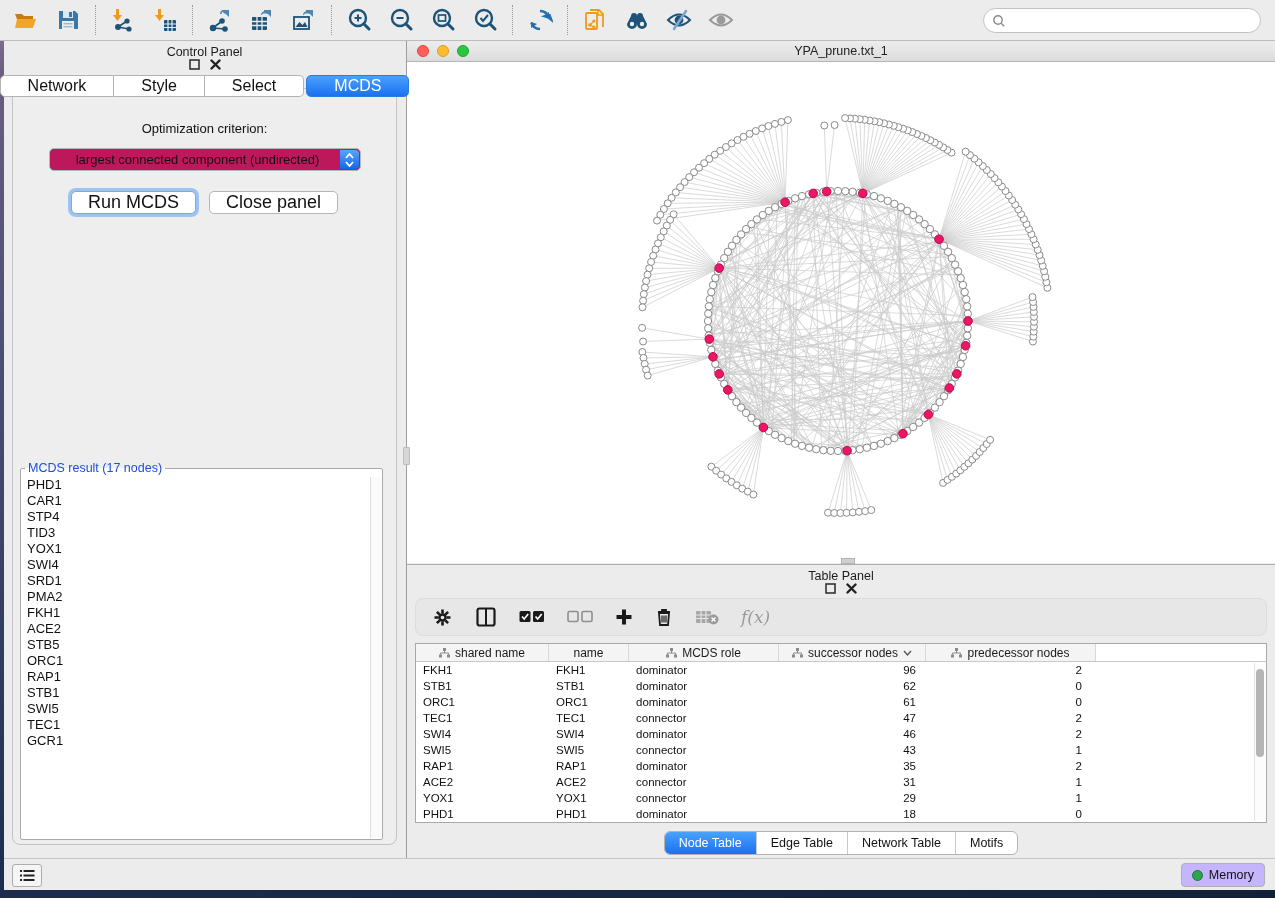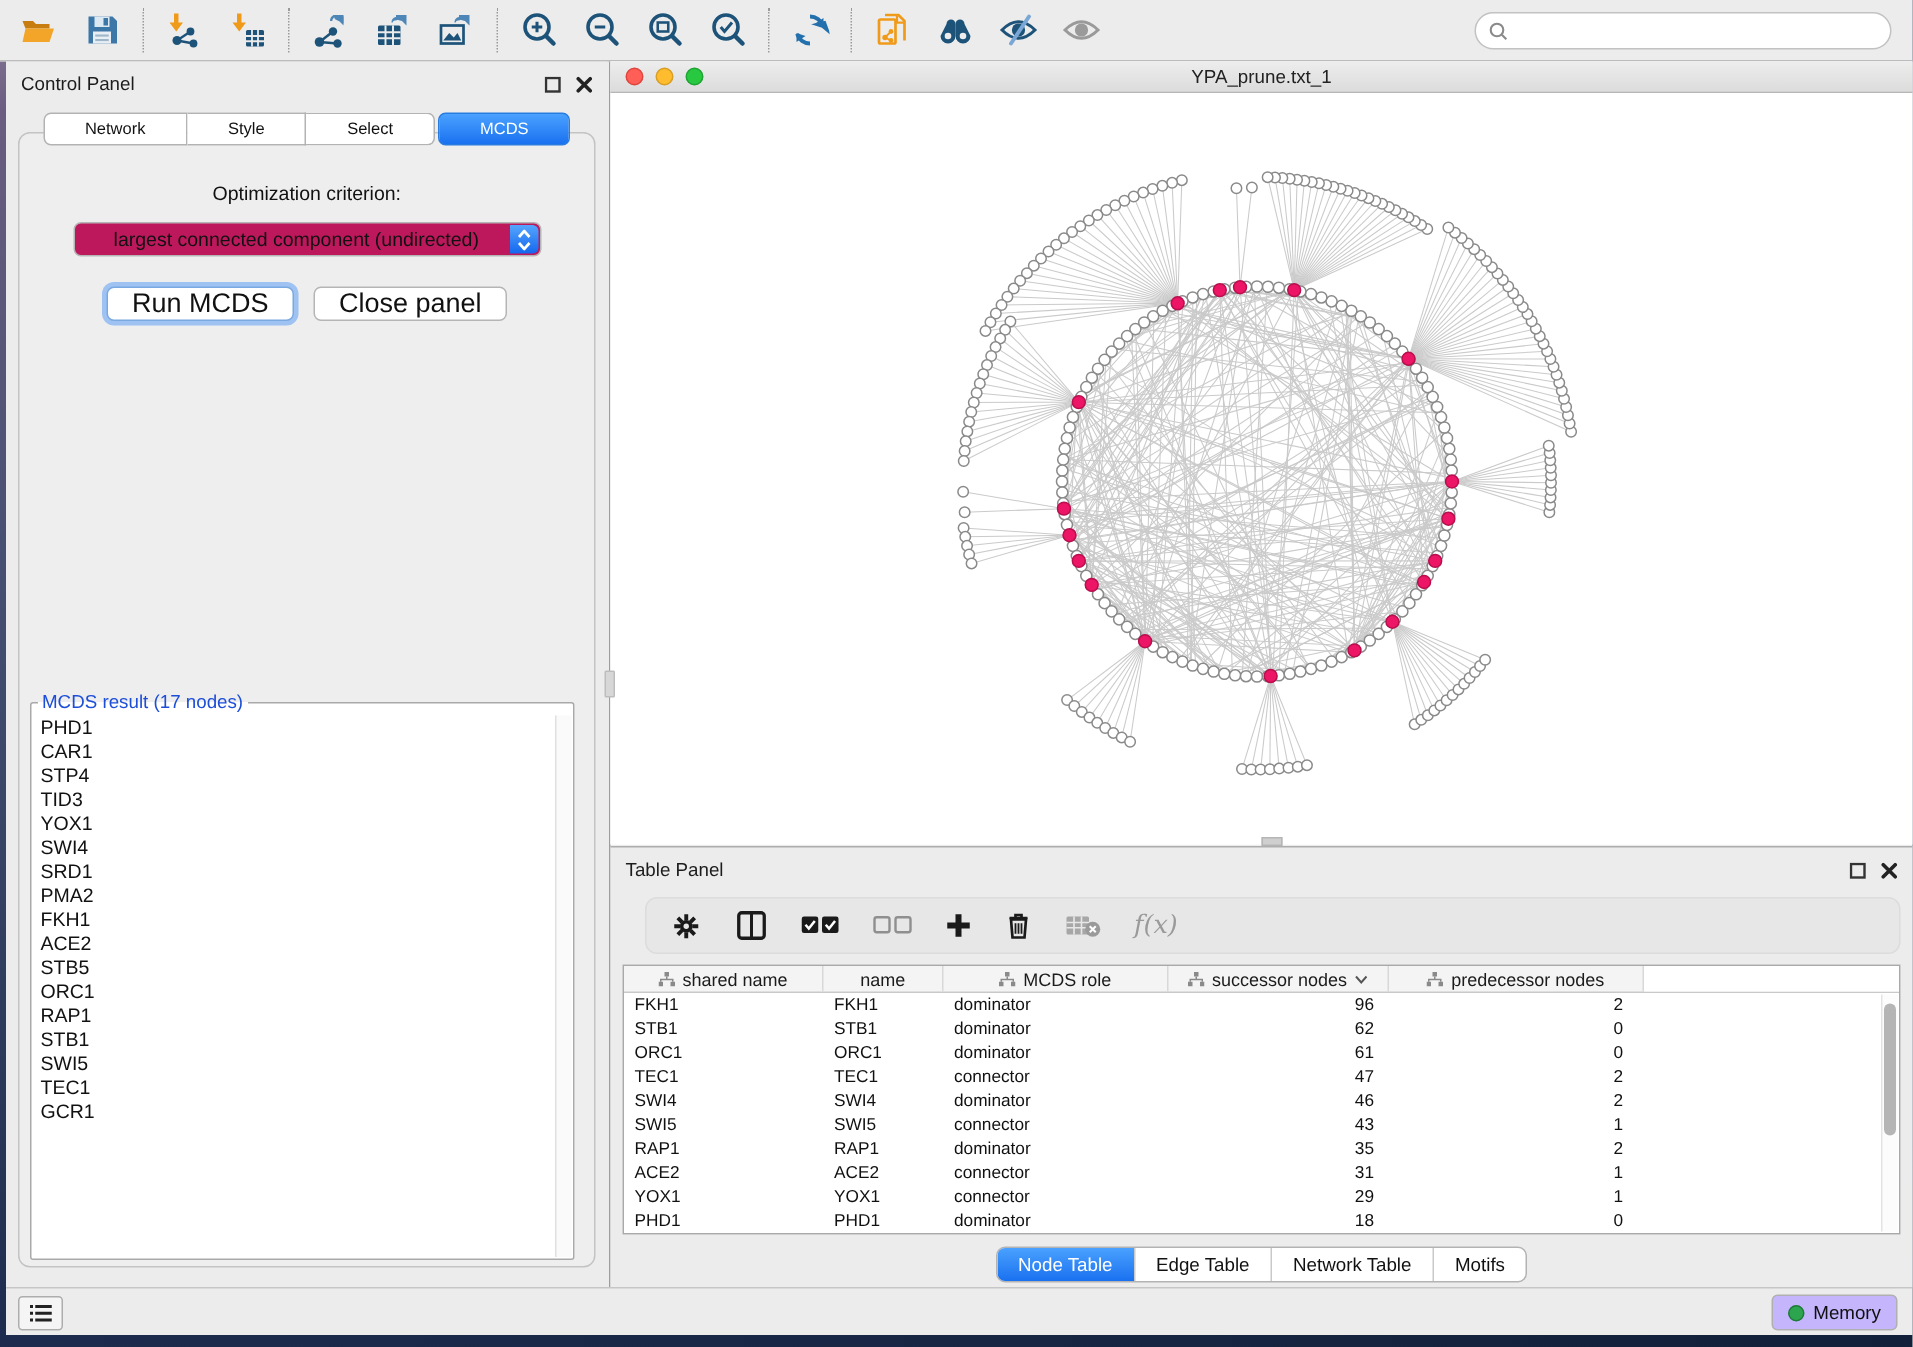--- a/index.html
+++ b/index.html
@@ -12,26 +12,26 @@
   .tb-sep { width:0; height:30px; border-left:1px dotted #9a9a9a; }
   .tb-btn { width:28px; height:28px; display:flex; align-items:center; justify-content:center; cursor:default; }
   .search-wrap { position:absolute; right:14px; top:8px; width:278px; height:25px; background:#fff; border:1px solid #c2c2c2; border-radius:13px; display:flex; align-items:center; padding-left:8px; }
   .search-wrap input { border:none; outline:none; flex:1; height:20px; font-size:13px; background:transparent; padding-left:5px; }
 
   
   .app { position:absolute; top:41px; left:4px; right:0; bottom:8px; background:#ececec; }
 
   
   .control-panel { position:absolute; left:0; top:0; width:401px; bottom:32px; background:#ececec; }
-  .panel-titlebar { height:26px; display:flex; align-items:center; padding:4px 10px 0 10px; }
+  .panel-titlebar { height:26px; display:flex; align-items:center; padding:4px 10px 0 10px;flex-direction:column; }
   .panel-title { font-size:12.5px; color:#1c1c1c; flex:1; }
   .panel-icons { display:flex; gap:10px; align-items:center; }
   .cp-tabs { display:flex; justify-content:center; margin-top:8px; position:relative; z-index:2; }
   .seg { display:inline-flex; }
-  .seg .tab { background:#fff; border:1px solid #b3b3b3; border-left-width:0; padding:0 27px; height:22px; font-size:11px; color:#111; display:flex; align-items:center; cursor:default; }
+  .seg .tab { background:#fff; border:1px solid #b3b3b3; border-left-width:0; padding:0 27px; height:22px; font-size:16px; color:#111; display:flex; align-items:center; cursor:default; }
   .seg .tab:first-child { border-left-width:1px; border-radius:5px 0 0 5px; }
   .seg .tab.pre-selected { border-radius:0 5px 5px 0; }
   .seg .tab.selected { background:linear-gradient(#4aa1fe,#1a71f0); color:#fff; border:1px solid #2a7de0; border-radius:5px; margin-left:2px; }
   .cp-content { position:absolute; left:8px; right:8px; top:46px; bottom:13px; border:1px solid #c3c3c3; border-radius:8px; background:#eeeeee; margin-top:1px; }
   .opt-label { text-align:center; font-size:13px; color:#111; margin-top:32px; }
   .combo { margin:12px auto 0 auto; width:312px; height:23px; background:#be185d; border:1px solid #b5b5b5; border-radius:5px; display:flex; align-items:center; position:relative; }
   .combo-value { flex:1; text-align:center; font-size:13px; color:#111; padding-right:14px; }
   .combo-stepper { position:absolute; right:1px; top:1px; bottom:1px; width:19px; border-radius:0 4px 4px 0; background:linear-gradient(#55a6fe,#1467ee); display:flex; flex-direction:column; align-items:center; justify-content:center; gap:2px; }
   .btn-row { display:flex; justify-content:center; gap:13px; margin-top:20px; }
   .mac-btn { background:#fff; border:1px solid #b5b5b5; border-radius:5px; height:23px; padding:0 16px; font-size:18px; color:#111; cursor:default; font-family:"Liberation Sans",sans-serif; }
@@ -49,21 +49,21 @@
   .network-window { position:absolute; top:0; left:0; right:0; height:522px; background:#fff; }
   .net-titlebar { height:21px; background:linear-gradient(#ededed,#dcdcdc); border-bottom:1px solid #b6b6b6; position:relative; display:flex; align-items:center; justify-content:center; }
   .traffic { position:absolute; left:10px; top:4px; display:flex; gap:8px; }
   .light { width:12px; height:12px; border-radius:50%; }
   .net-title { font-size:12.5px; color:#222; }
   .net-canvas { position:absolute; top:21px; left:0; right:0; bottom:0; background:#fff; overflow:hidden; }
   .h-handle { position:absolute; left:50%; bottom:-1px; width:14px; height:6px; background:#cfcfcf; border:1px solid #b5b5b5; }
 
   
   .table-panel { position:absolute; top:523px; left:0; right:0; bottom:0; background:#ececec; border-top:1px solid #adadad; }
-  .tp-toolbar { margin:7px 8px 0 23px; height:38px; background:#e7e7e7; border:1px solid #dcdcdc; border-radius:8px; display:flex; align-items:center; gap:22px; padding:0 16px; }
+  .tp-toolbar { margin:7px 8px 0 8px; height:38px; background:#e7e7e7; border:1px solid #dcdcdc; border-radius:8px; display:flex; align-items:center; gap:22px; padding:0 16px; }
   .tp-tool { display:flex; align-items:center; justify-content:center; height:26px; }
   .fx { font-family:"DejaVu Serif",serif; font-style:italic; font-size:17px; color:#9a9a9a; }
   .table-wrap { position:absolute; left:8px; right:8px; top:78px; height:180px; background:#fff; border:1px solid #a9a9a9; }
   .thead { display:grid; grid-template-columns:133px 80px 150px 147px 170px 1fr; height:18px; background:#f4f4f4; border-bottom:1px solid #c9c9c9; }
   .th { display:flex; align-items:center; justify-content:center; gap:5px; font-size:12px; color:#1b1b1b; border-right:1px solid #d8d8d8; overflow:hidden; }
   .th.no-border { border-right:none; background:#fff; }
   .tbody .tr { display:grid; grid-template-columns:133px 80px 150px 147px 170px 1fr; height:16px; }
   .td { font-size:11.5px; color:#111; line-height:16px; white-space:nowrap; overflow:hidden; }
   .td.l { padding-left:7px; text-align:left; }
   .td.r { text-align:right; }

